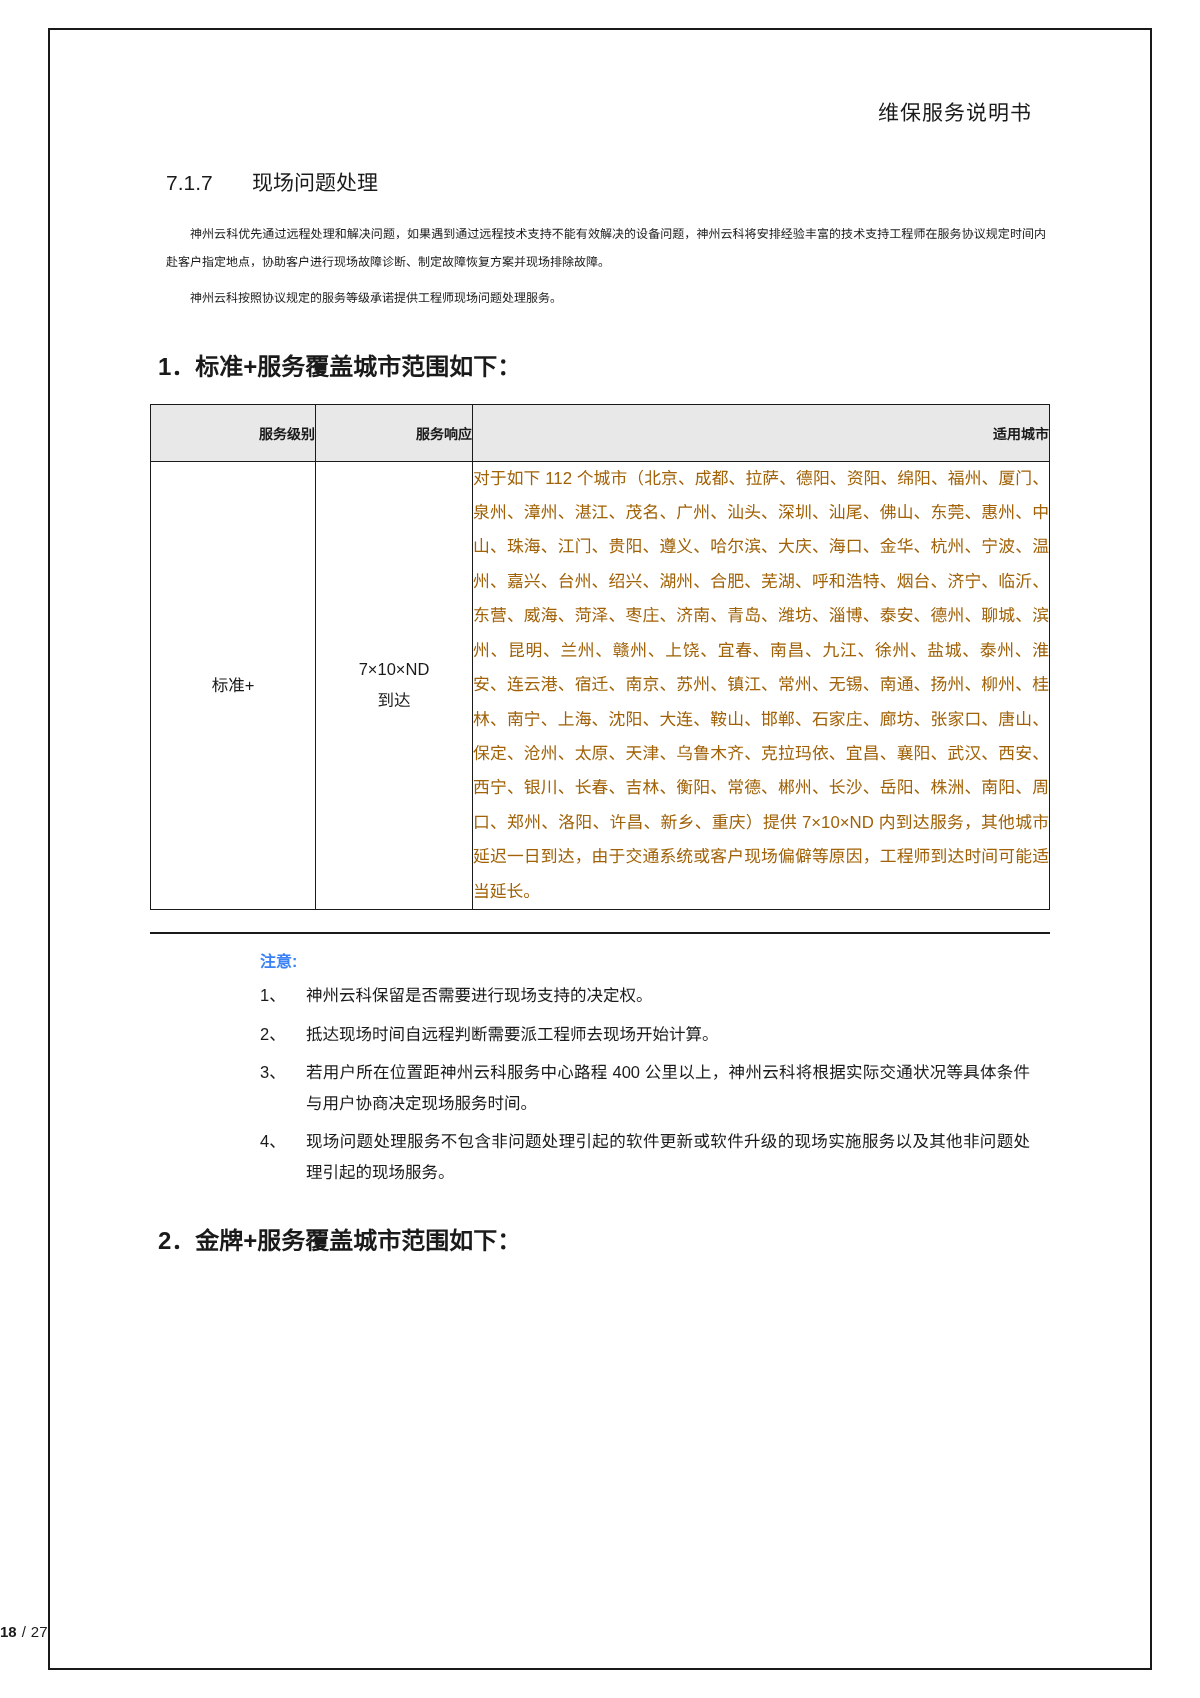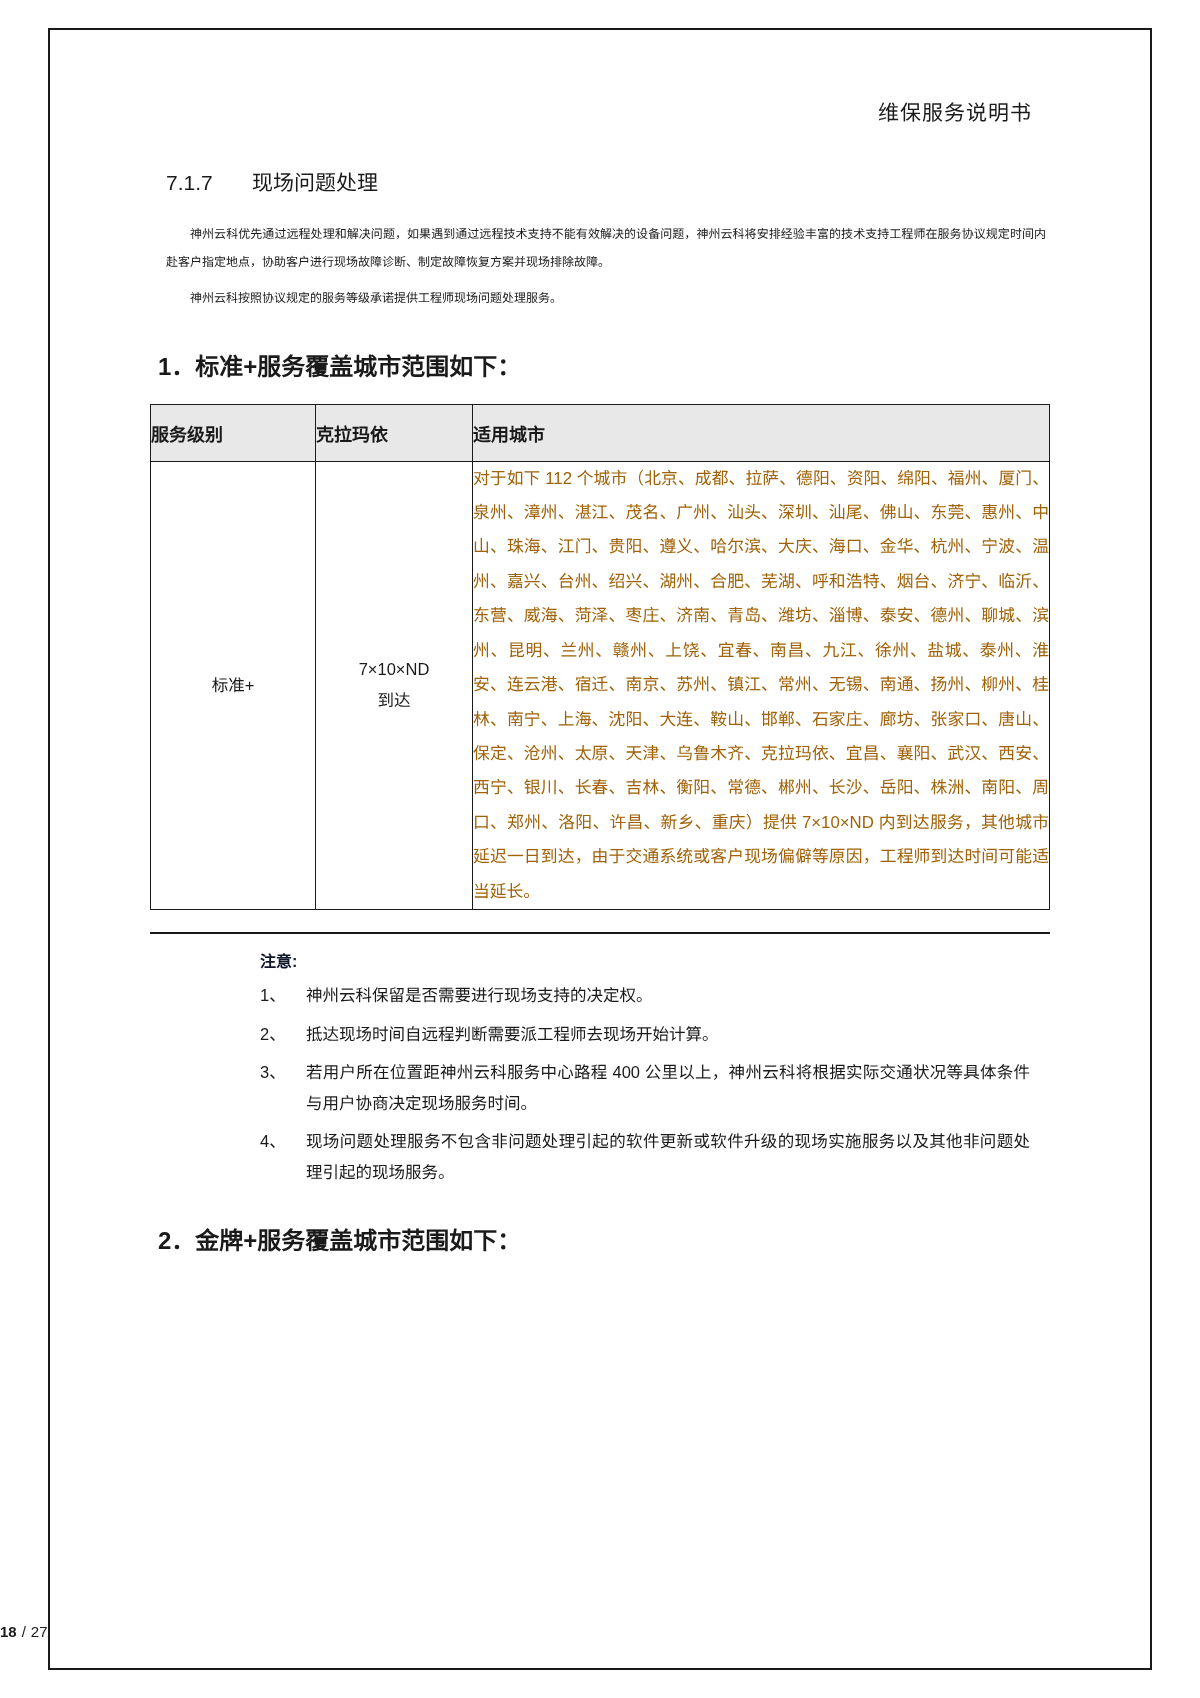--- a/index.html
+++ b/index.html
@@ -80,25 +80,25 @@
     width: 900px;
     border-collapse: collapse;
     table-layout: fixed;
   }
   table.city-table td, table.city-table th {
     border: 1.5px solid #1a1a1a;
     padding: 0;
   }
   table.city-table th {
     background: #e8e8e8;
-    font-size: 18px;
+    font-size: 14px;
     font-weight: bold;
     color: #1a1a1a;
     height: 56px;
-    text-align: left;
+    text-align: right;
   }
   .col-level { width: 164px; }
   .col-resp  { width: 156px; }
   .cell-center {
     text-align: center;
     vertical-align: middle;
     font-size: 16.5px;
     color: #1a1a1a;
     line-height: 1.9;
   }
@@ -114,21 +114,21 @@
   .divider {
     margin: 22px auto 0 auto;
     width: 900px;
     border-top: 2.5px solid #1a1a1a;
   }
   .note-title {
     margin-top: 14px;
     padding-left: 150px;
     font-size: 16px;
     font-weight: bold;
-    color: #0f172a;
+    color: #3b82f6;
   }
   .notes {
     margin-top: 8px;
     padding-left: 150px;
     padding-right: 60px;
   }
   .note-item {
     display: flex;
     font-size: 16.5px;
     line-height: 1.85;
@@ -172,21 +172,21 @@
 
     <div class="para">神州云科优先通过远程处理和解决问题，如果遇到通过远程技术支持不能有效解决的设备问题，神州云科将安排经验丰富的技术支持工程师在服务协议规定时间内赴客户指定地点，协助客户进行现场故障诊断、制定故障恢复方案并现场排除故障。</div>
     <div class="para tight">神州云科按照协议规定的服务等级承诺提供工程师现场问题处理服务。</div>
 
     <div class="list-title">1．标准+服务覆盖城市范围如下：</div>
 
     <table class="city-table">
       <thead>
         <tr>
           <th class="col-level">服务级别</th>
-          <th class="col-resp">克拉玛依</th>
+          <th class="col-resp">服务响应</th>
           <th>适用城市</th>
         </tr>
       </thead>
       <tbody>
         <tr>
           <td class="cell-center">标准+</td>
           <td class="cell-center">
             <div>7×10×ND</div>
             <div>到达</div>
           </td>

